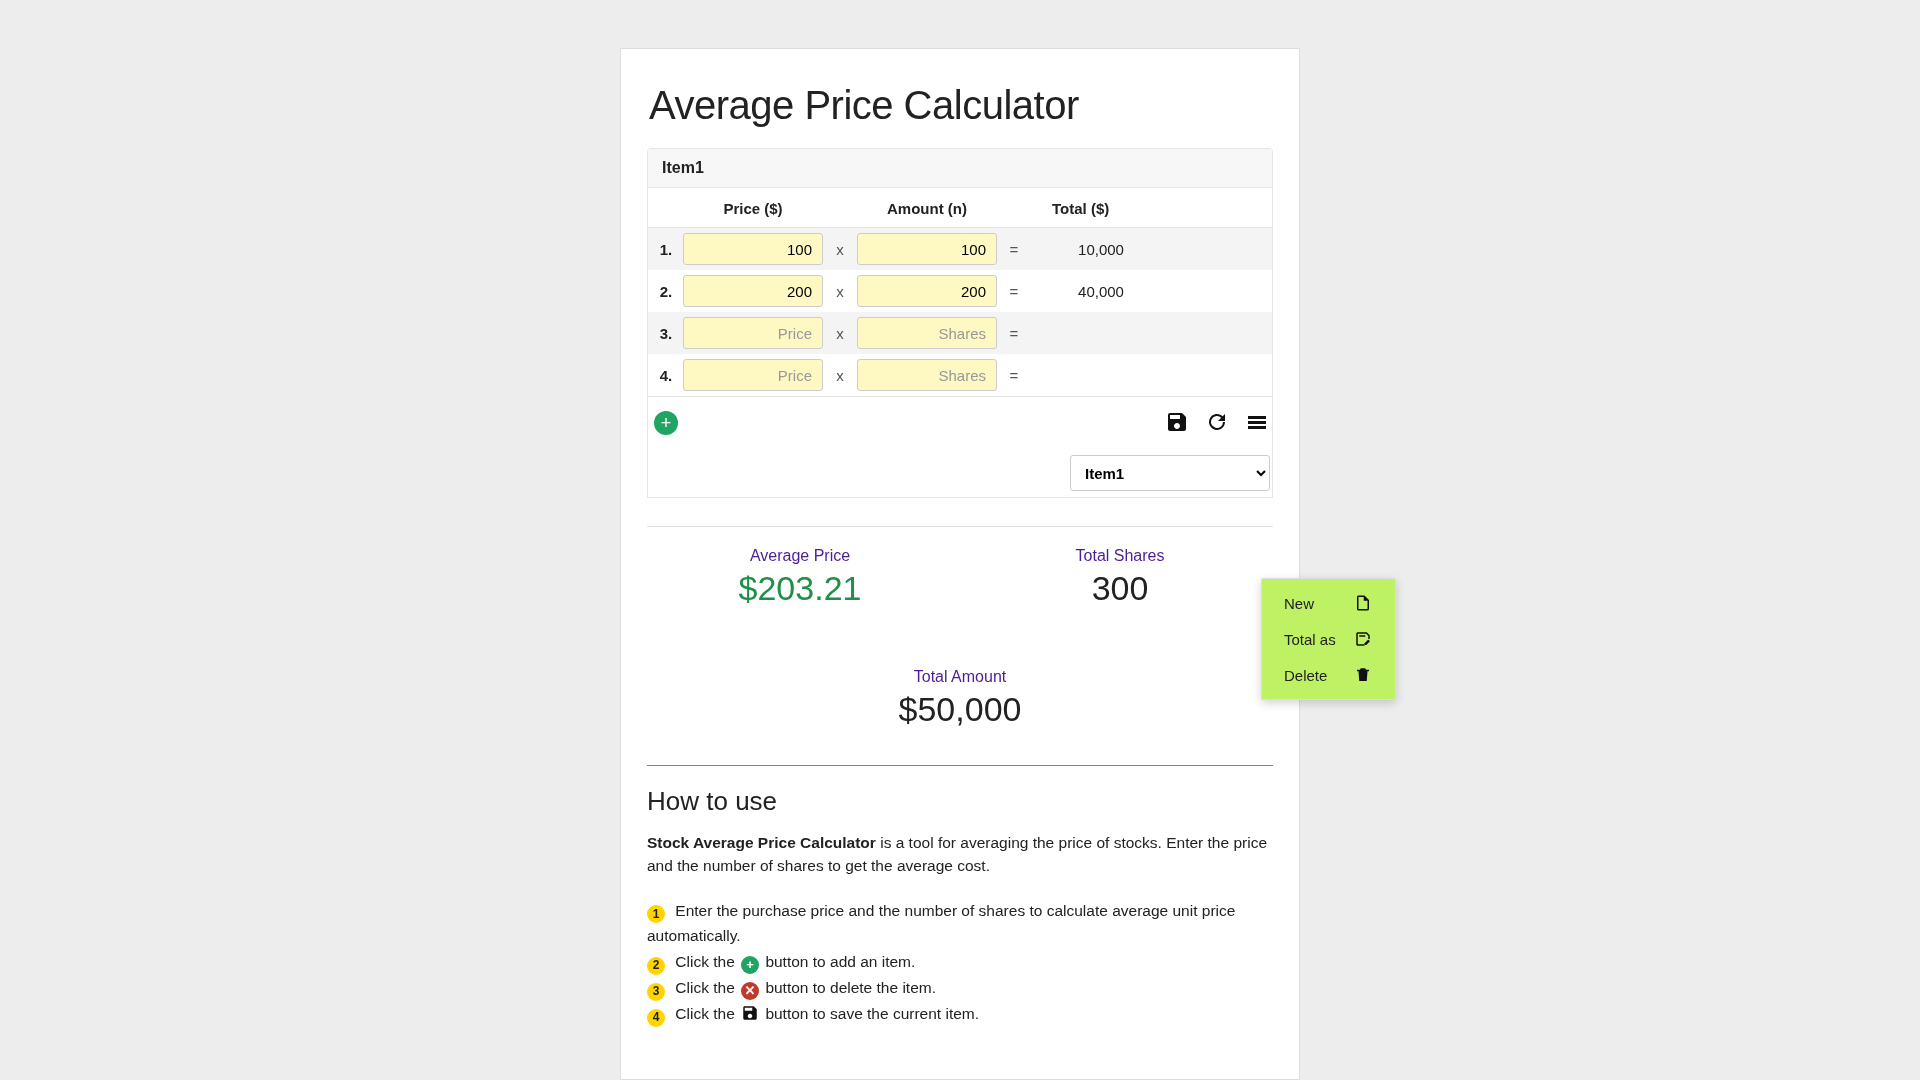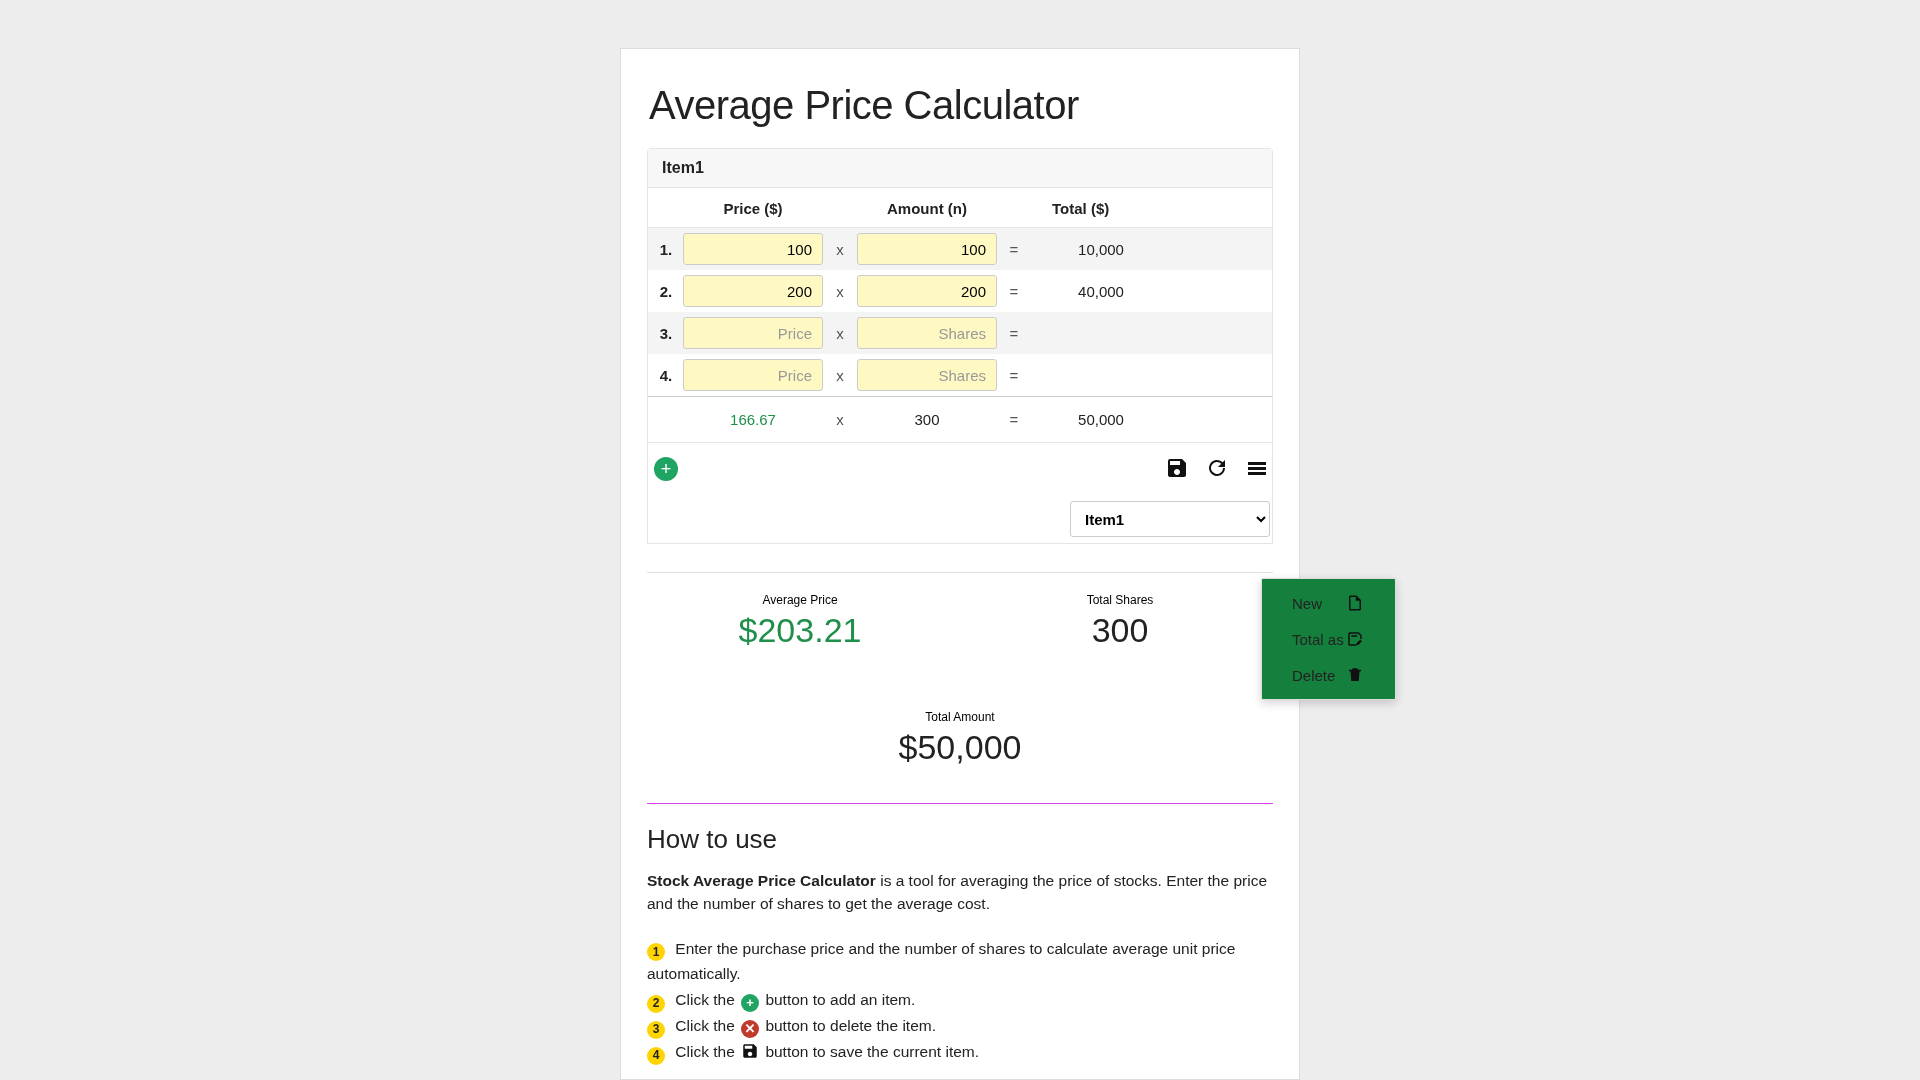--- a/index.html
+++ b/index.html
@@ -113,21 +113,21 @@
     border: 1px solid #ccc;
     border-radius: 3px;
     background: #fff;
     font-family: inherit;
   }
 
   
   hr.sep { border: none; border-top: 1px solid #e0e0e0; margin: 28px 0 20px 0; }
   .summary { display: flex; flex-wrap: wrap; justify-content: center; gap: 60px 120px; padding: 0 20px 10px 20px; }
   .sbox { text-align: center; min-width: 200px; }
-  .slabel { font-size: 12px; color: #000000; margin-bottom: 4px; }
+  .slabel { font-size: 16px; color: #4c1d95; margin-bottom: 4px; }
   .sval { font-size: 34px; font-weight: 400; }
   .sval.green { color: #1f8f4a; }
 
   
   .howto { border-top: 1px solid #d946ef; margin-top: 26px; padding-top: 20px; }
   .howto h2 { font-size: 26px; font-weight: 400; margin-bottom: 14px; }
   .howto p { font-size: 15.5px; line-height: 1.5; color: #222; margin-bottom: 20px; }
   .howto .strong { font-weight: 600; }
   .step { font-size: 15.5px; line-height: 1.65; color: #222; }
   .badge {
@@ -147,25 +147,25 @@
   .savechip {
     display: inline-flex; width: 18px; height: 18px; margin: 0 2px; vertical-align: -3px;
   }
 
   
   .menu {
     position: absolute;
     top: 529px;
     left: 640px;
     width: 135px;
-    background: #15803d;
+    background: #bef264;
     border: 1px solid #ddd;
     box-shadow: 0 3px 10px rgba(0,0,0,0.18);
     border-radius: 2px;
-    padding: 6px 16px;
+    padding: 6px 8px;
     z-index: 10;
   }
   .menu-item {
     display: flex; align-items: center; justify-content: space-between;
     padding: 8px 14px;
     font-size: 15px;
     cursor: pointer;
   }
   .micon { width: 20px; height: 20px; display:flex; align-items:center; justify-content:center; }
 </style>
@@ -215,28 +215,20 @@
           <td class="op">=</td>
           <td class="total-cell"></td>
         </tr>
         <tr class="data-row">
           <td class="rownum">4.</td>
           <td class="input-cell"><input class="num" placeholder="Price" style=""></td>
           <td class="op">x</td>
           <td class="input-cell"><input class="num" placeholder="Shares" style=""></td>
           <td class="op">=</td>
           <td class="total-cell"></td>
-        </tr>
-        <tr class="sum-row">
-          <td></td>
-          <td class="sum-val avg-val">166.67</td>
-          <td class="op">x</td>
-          <td class="sum-val">300</td>
-          <td class="op">=</td>
-          <td class="sum-total">50,000</td>
         </tr>
       </tbody>
     </table>
 
     <div class="toolbar">
       <button class="add-btn">
         <span>+</span>
       </button>
       <div class="spacer"></div>
       <div style="display:flex; flex-direction:column; align-items:flex-end; gap:10px;">

